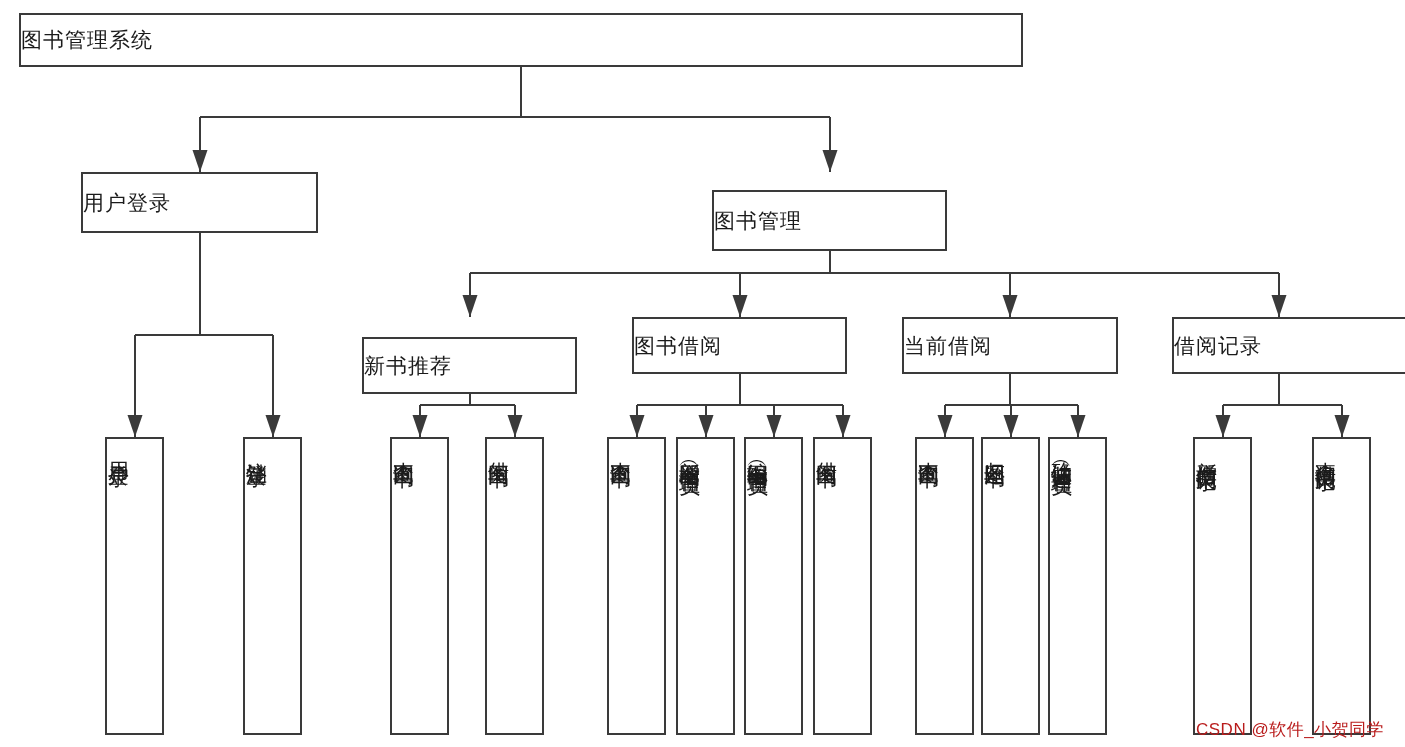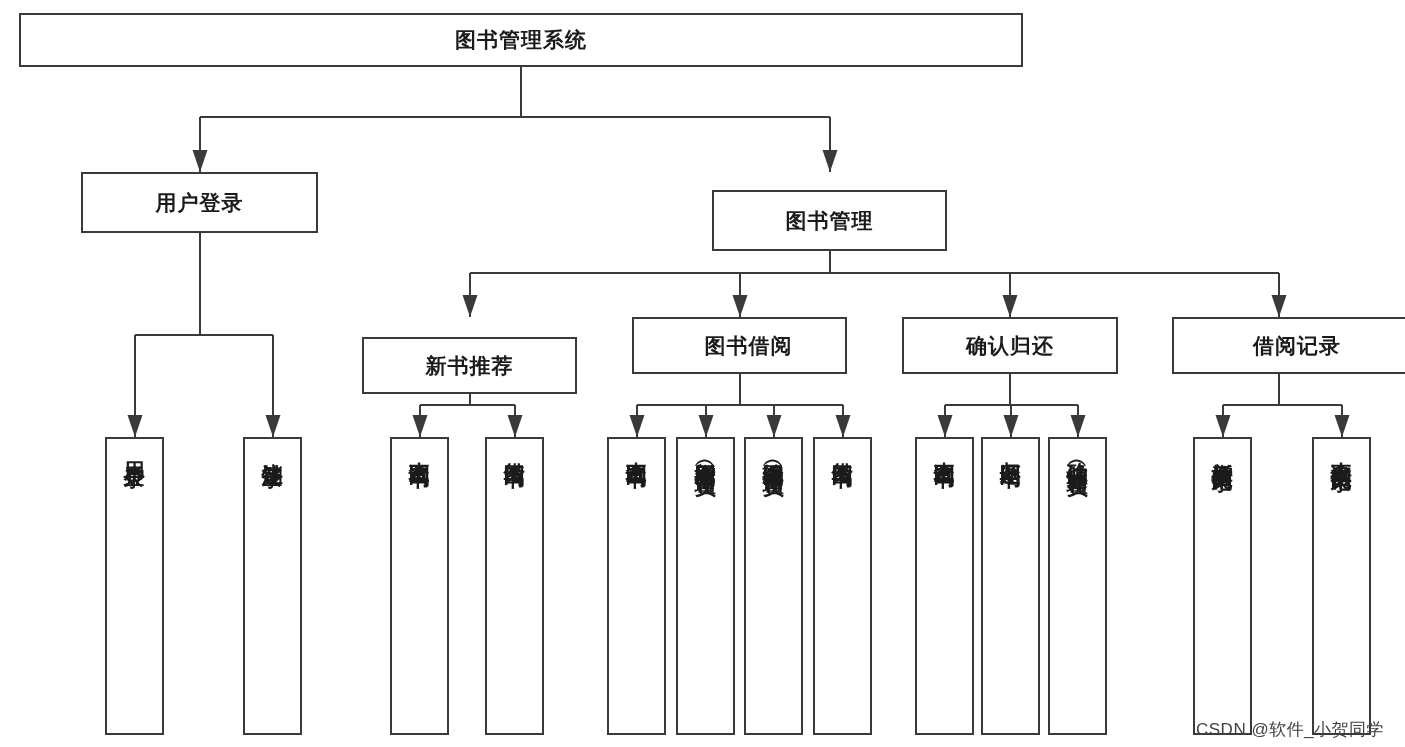--- a/index.html
+++ b/index.html
@@ -26,23 +26,22 @@
     height: 747px;
     pointer-events: none;
   }
   .node {
     position: absolute;
     box-sizing: border-box;
     background: #ffffff;
     border: 2px solid #c4b5fd;
     display: flex;
     align-items: center;
-    justify-content: center;
+    justify-content: flex-start;
     color: #1b1b1b;
-    font-weight: bold;
   }
   .node-h {
     font-size: 21px;
     letter-spacing: 1px;
     white-space: nowrap;
   }
   .node-v {
     padding: 6px 0;
     align-items: flex-start;
   }
@@ -139,51 +138,51 @@
       </div>
       <div class="node node-h" style="left: 362px; top: 317px; width: 215px; height: 57px; border-color: rgb(58, 58, 58); background: rgb(255, 255, 255); margin-top: 20px;">
         <span>新书推荐</span>
       </div>
       <div class="node node-v" style="left: 390px; top: 437px; width: 59px; height: 298px; border-color: rgb(58, 58, 58); background: rgb(255, 255, 255);">
         <span class="vtext">查询图书</span>
       </div>
       <div class="node node-v" style="left: 485px; top: 437px; width: 59px; height: 298px; border-color: rgb(58, 58, 58); background: rgb(255, 255, 255);">
         <span class="vtext">借阅图书</span>
       </div>
-      <div class="node node-h" style="left: 632px; top: 317px; width: 215px; height: 57px; border-color: rgb(58, 58, 58); background: rgb(255, 255, 255); padding-left: 18px;">
+      <div class="node node-h" style="left: 632px; top: 317px; width: 215px; height: 57px; border-color: rgb(58, 58, 58); background: rgb(255, 255, 255);">
         <span>图书借阅</span>
       </div>
       <div class="node node-v" style="left: 607px; top: 437px; width: 59px; height: 298px; border-color: rgb(58, 58, 58); background: rgb(255, 255, 255);">
         <span class="vtext">查询图书</span>
       </div>
       <div class="node node-v" style="left: 676px; top: 437px; width: 59px; height: 298px; border-color: rgb(58, 58, 58); background: rgb(255, 255, 255);">
         <span class="vtext">新增图书（管理员）</span>
       </div>
       <div class="node node-v" style="left: 744px; top: 437px; width: 59px; height: 298px; border-color: rgb(58, 58, 58); background: rgb(255, 255, 255);">
         <span class="vtext">编辑图书（管理员）</span>
       </div>
       <div class="node node-v" style="left: 813px; top: 437px; width: 59px; height: 298px; border-color: rgb(58, 58, 58); background: rgb(255, 255, 255);">
         <span class="vtext">借阅图书</span>
       </div>
       <div class="node node-h" style="left: 902px; top: 317px; width: 216px; height: 57px; border-color: rgb(58, 58, 58); background: rgb(255, 255, 255);">
-        <span>确认归还</span>
+        <span>当前借阅</span>
       </div>
       <div class="node node-v" style="left: 915px; top: 437px; width: 59px; height: 298px; border-color: rgb(58, 58, 58); background: rgb(255, 255, 255);">
         <span class="vtext">查询图书</span>
       </div>
       <div class="node node-v" style="left: 981px; top: 437px; width: 59px; height: 298px; border-color: rgb(58, 58, 58); background: rgb(255, 255, 255);">
         <span class="vtext">归还图书</span>
       </div>
       <div class="node node-v" style="left: 1048px; top: 437px; width: 59px; height: 298px; border-color: rgb(58, 58, 58); background: rgb(255, 255, 255);">
         <span class="vtext">确认归还（管理员）</span>
       </div>
       <div class="node node-h" style="left: 1172px; top: 317px; width: 250px; height: 57px; border-color: rgb(58, 58, 58); background: rgb(255, 255, 255);">
         <span>借阅记录</span>
       </div>
       <div class="node node-v" style="left: 1193px; top: 437px; width: 59px; height: 298px; border-color: rgb(58, 58, 58); background: rgb(255, 255, 255);">
         <span class="vtext">新增借阅记录</span>
       </div>
       <div class="node node-v" style="left: 1312px; top: 437px; width: 59px; height: 298px; border-color: rgb(58, 58, 58); background: rgb(255, 255, 255);">
         <span class="vtext">查询借阅记录</span>
       </div>
     </div>
-  <div class="watermark" style="left: 1196px; top: 718px; color: #404040;">CSDN @软件_小贺同学</div>
+  <div class="watermark" style="left: 1196px; top: 718px; color: #b91c1c;">CSDN @软件_小贺同学</div>
 </div>
 
 </body></html>

